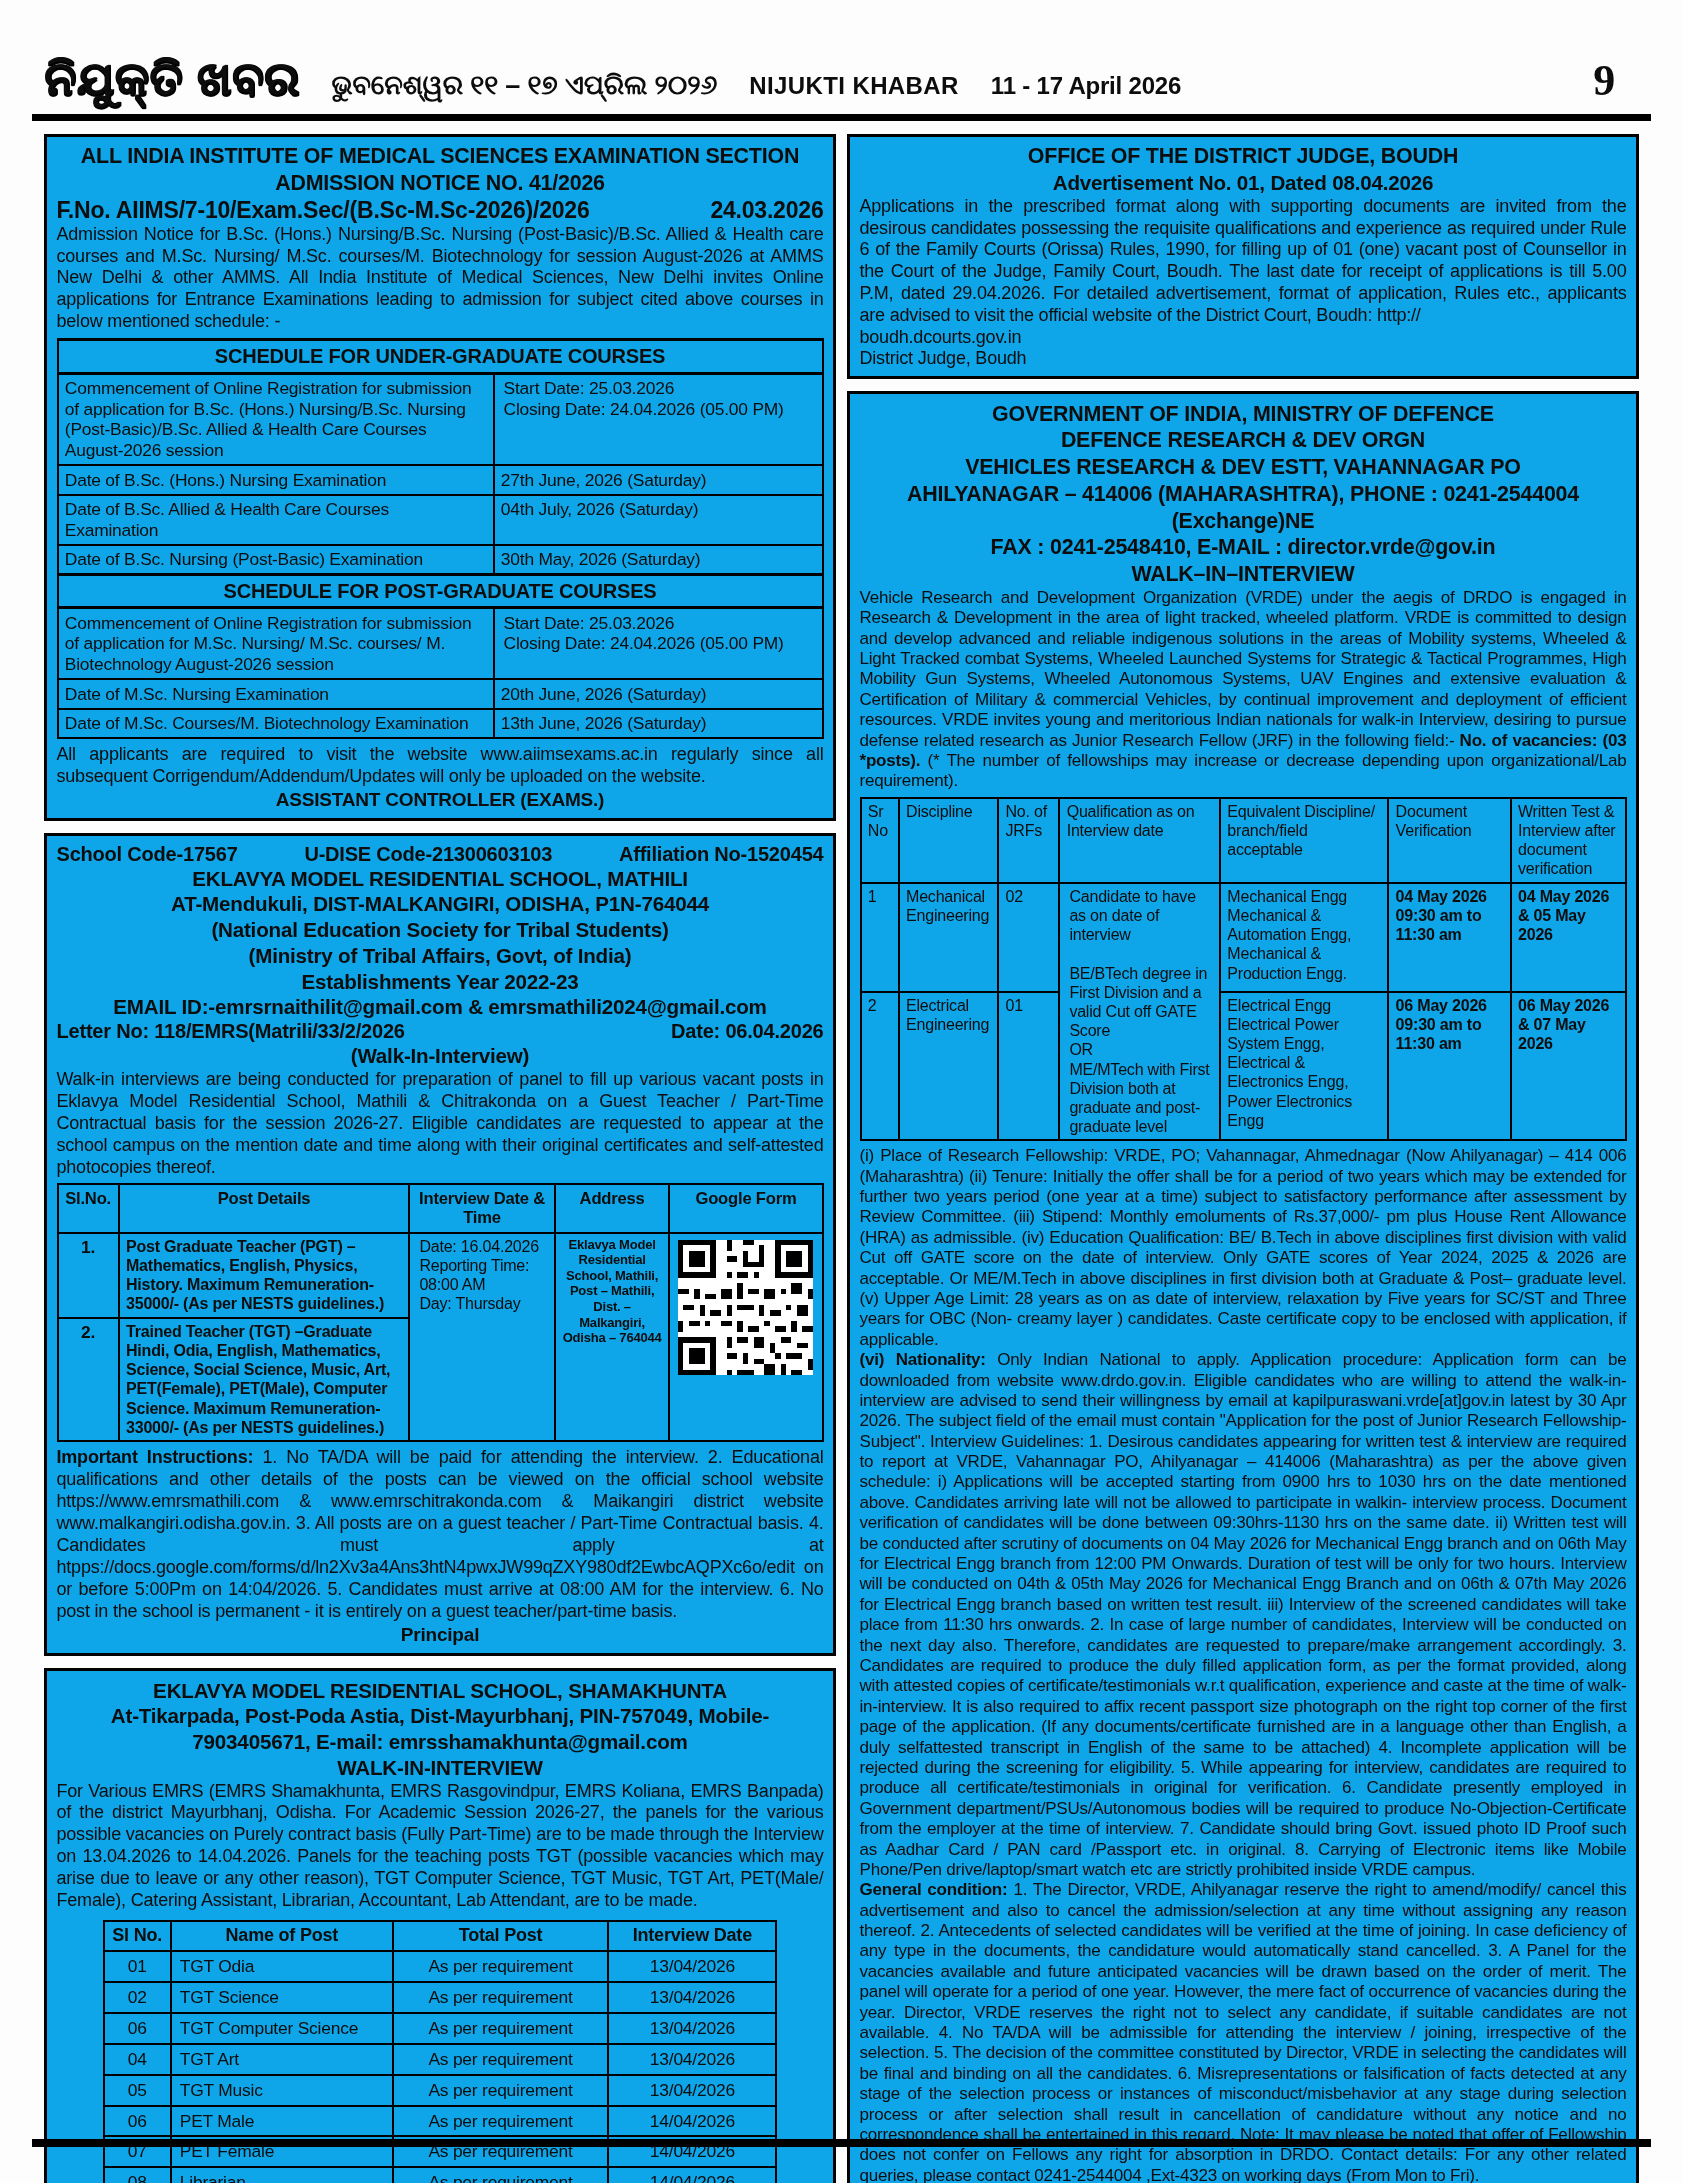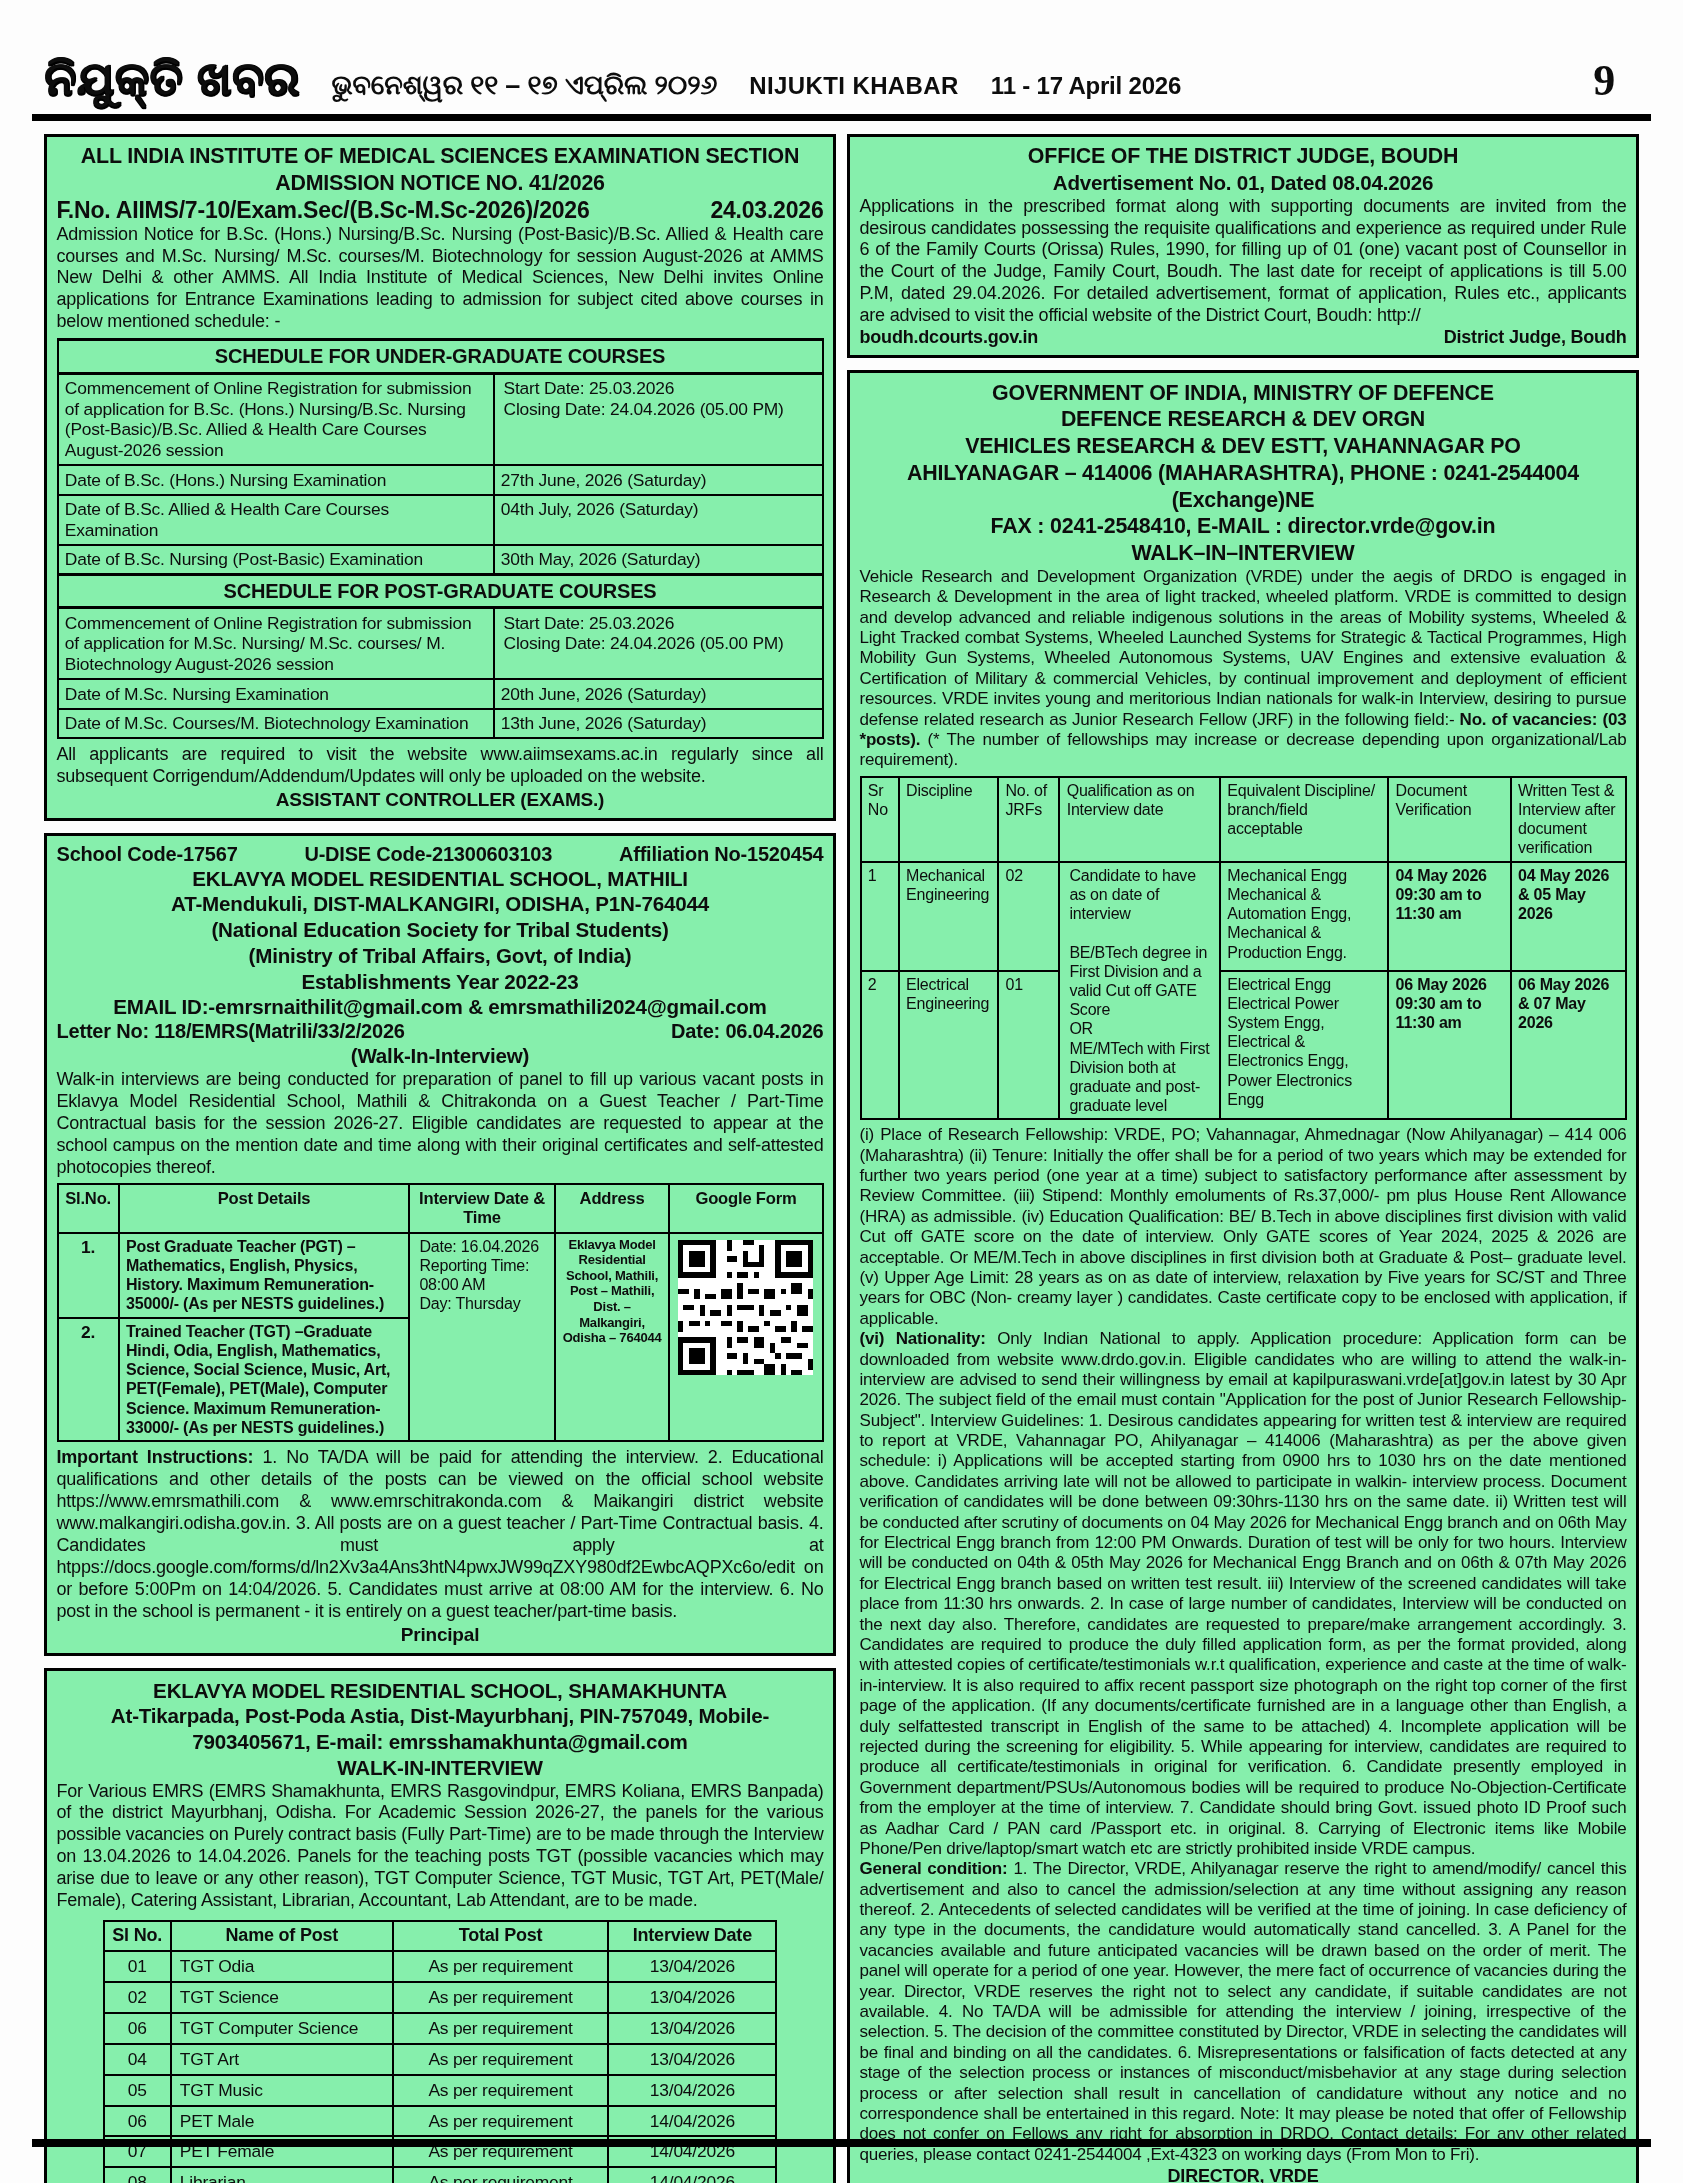--- a/index.html
+++ b/index.html
@@ -11,21 +11,21 @@
         text-shadow:1.6px 0 #000,0 1.6px #000,1.6px 1.6px #000;white-space:nowrap;}
   .odia-date{font-size:27px;font-weight:bold;padding-bottom:4.8px;white-space:nowrap;}
   .paper-name{font-size:24px;font-weight:bold;padding-bottom:6.3px;letter-spacing:0.4px;white-space:nowrap;}
   .date-range{font-size:24px;font-weight:bold;padding-bottom:6.3px;white-space:nowrap;}
   .pageno{margin-left:auto;font-size:44px;font-weight:bold;font-family:"Liberation Serif",serif;padding-right:24px;}
   .toprule{height:7.1px;background:#000;margin:3.2px 32px 12.7px 32px;}
   .bottomrule{position:absolute;left:32px;right:32px;top:2139px;height:8px;background:#000;}
   
   .cols{display:flex;gap:11px;padding:0 44px;align-items:flex-start;}
   .col{width:50%;min-width:0;}
-  .adbox{border:3.2px solid #000;padding:6.3px 9.5px;margin-bottom:12.7px;background:#86efac;}
+  .adbox{border:3.2px solid #000;padding:6.3px 9.5px;margin-bottom:12.7px;background:#0ea5e9;}
   .b{font-weight:bold;}
   .pre{white-space:pre-line;padding-left:9px;}
   p{margin:0;text-align:justify;font-size:18px;line-height:1.22;}
   .h1{font-size:21.4px;font-weight:bold;text-align:center;line-height:1.25;}
   .h2{font-size:20.6px;font-weight:bold;text-align:center;line-height:1.25;}
   .row-between{display:flex;justify-content:space-between;align-items:flex-start;}
   .fno{font-size:23px;font-weight:bold;}
   table{width:100%;border-collapse:collapse;margin:4.8px 0;}
   th,td{border:2px solid #000;padding:3.2px 6.3px;font-size:17.4px;vertical-align:top;text-align:left;line-height:1.2;}
   .thead-band{font-size:20px;font-weight:bold;text-align:center;border-top:3.2px solid #000;border-bottom:3.2px solid #000;}
@@ -302,21 +302,21 @@
 
       </div>
     </div>
 
     <div class="col">
 
       <div class="adbox">
         <div class="h1">OFFICE OF THE DISTRICT JUDGE, BOUDH</div>
         <div class="h2">Advertisement No. 01, Dated 08.04.2026</div>
         <p>Applications in the prescribed format along with supporting documents are invited from the desirous candidates possessing the requisite qualifications and experience as required under Rule 6 of the Family Courts (Orissa) Rules, 1990, for filling up of 01 (one) vacant post of Counsellor in the Court of the Judge, Family Court, Boudh. The last date for receipt of applications is till 5.00 P.M, dated 29.04.2026. For detailed advertisement, format of application, Rules etc., applicants are advised to visit the official website of the District Court, Boudh: http://</p>
-        <div class="row-between" style="font-size:18px;font-weight:bold;">
+        <div class="row-between" style="font-size:18px;font-weight:normal;flex-direction:column;">
           <span>boudh.dcourts.gov.in</span>
           <span>District Judge, Boudh</span>
         </div>
       </div>
 
       <div class="adbox vrde">
         <div class="h1">GOVERNMENT OF INDIA, MINISTRY OF DEFENCE</div>
         <div class="h1">DEFENCE RESEARCH &amp; DEV ORGN</div>
         <div class="h1">VEHICLES RESEARCH &amp; DEV ESTT, VAHANNAGAR PO</div>
         <div class="h1">AHILYANAGAR – 414006 (MAHARASHTRA), PHONE : 0241-2544004 (Exchange)NE</div>

